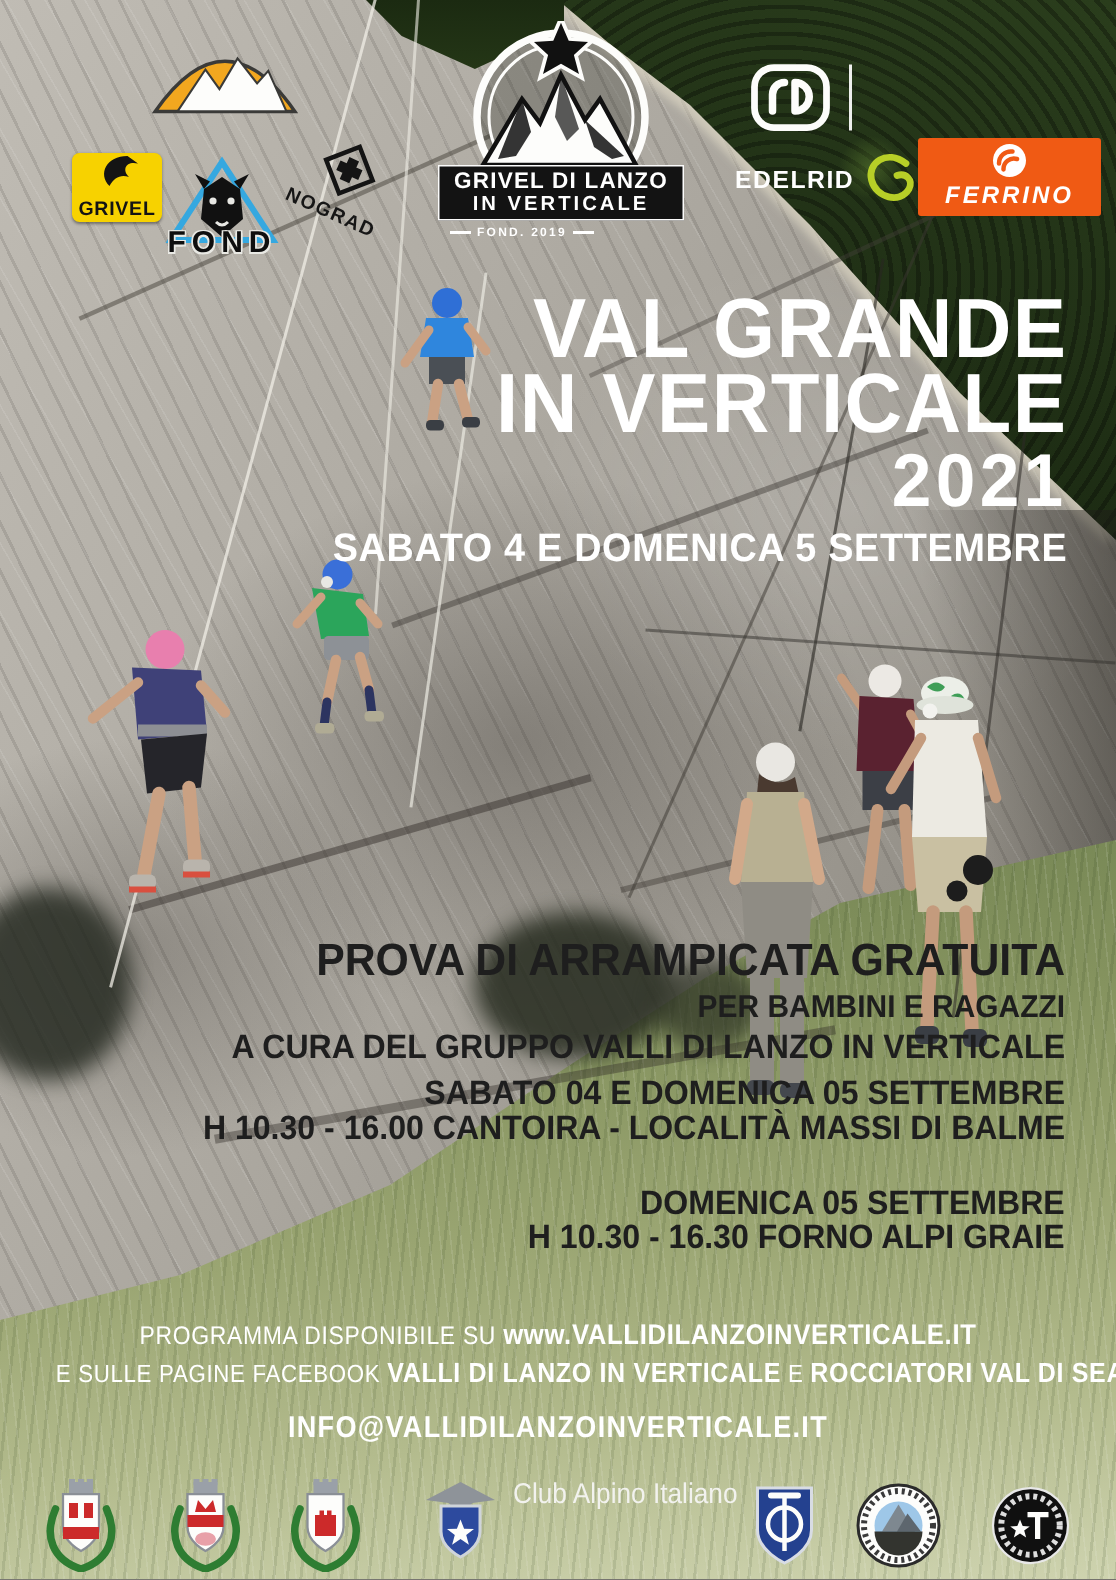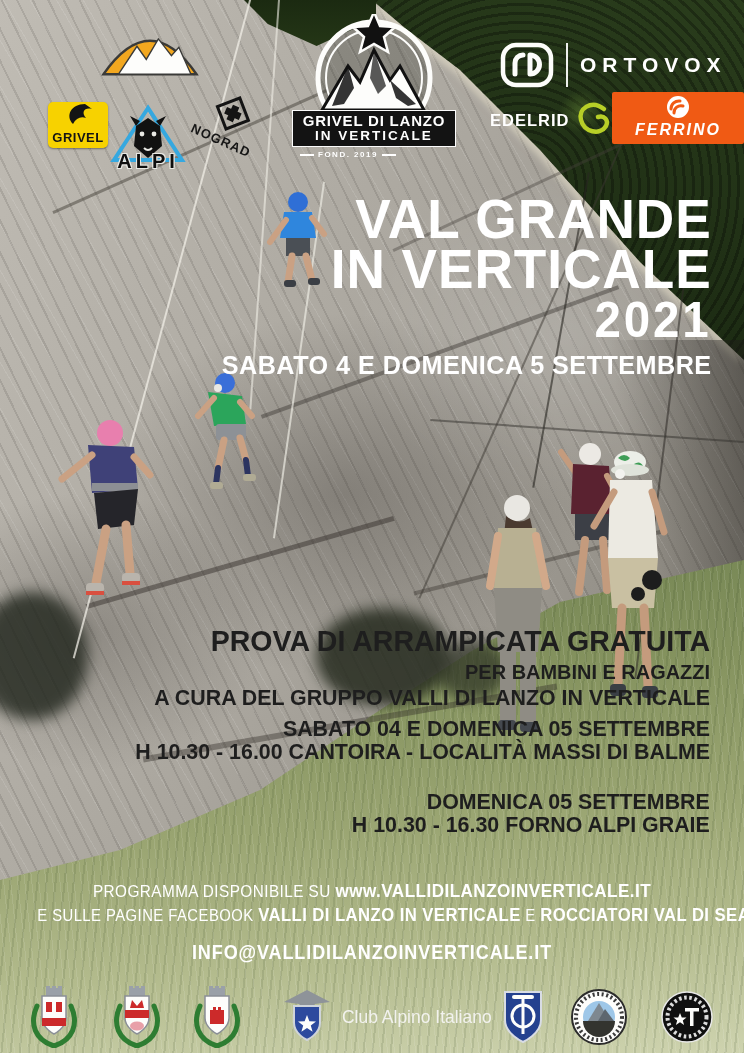--- a/index.html
+++ b/index.html
@@ -76,21 +76,21 @@
   .vlv-l1{font-size:15px;font-weight:800;letter-spacing:.8px;}
   .vlv-l2{font-size:13.5px;font-weight:800;letter-spacing:2px;}
   .vlv-founded{position:absolute;left:0;right:0;top:136px;color:#fff;
     font-size:8px;font-weight:700;letter-spacing:1.5px;}
   .vlv-dash{display:inline-block;width:14px;height:2px;background:#fff;vertical-align:middle;margin:0 4px;}
   .logo-ortovox{left:500px;top:36px;width:230px;height:58px;display:flex;align-items:center;gap:12px;}
   .otx-sep{width:2px;height:44px;background:rgba(255,255,255,.92);}
   .otx-text{font-size:21px;font-weight:600;color:#fff;letter-spacing:6px;}
   .logo-edelrid{left:490px;top:98px;width:122px;height:44px;display:flex;align-items:center;gap:4px;}
   .edl-text{font-size:16.5px;font-weight:800;color:#fff;letter-spacing:1px;}
-  .logo-ferrino{left:612px;top:92px;width:132px;height:52px;background:#f05a14;border-radius:2px;text-align:center;}
+  .logo-ferrino{left:612px;top:92px;width:122px;height:52px;background:#f05a14;border-radius:2px;text-align:center;}
   .fer-text{font-size:16px;font-weight:800;font-style:italic;color:#fff;letter-spacing:2px;margin-top:-3px;}
 
   
   .title-block{position:absolute;top:194px;right:32px;text-align:right;color:#fff;z-index:10;
     transform:scaleX(.95);transform-origin:100% 0;}
   .t1{font-size:56px;font-weight:800;line-height:.9;letter-spacing:1px;}
   .t-year{font-size:50px;font-weight:800;line-height:1;letter-spacing:3px;}
   .t-sub{font-size:26.5px;font-weight:800;margin-top:5px;letter-spacing:.5px;}
 
   .info-block{position:absolute;top:624px;right:34px;text-align:right;color:#1e1e1e;z-index:10;
@@ -107,21 +107,21 @@
     transform:scaleX(.9);transform-origin:50% 0;white-space:nowrap;}
   .fl1{top:880px;} .fl2{top:904px;} 
   .f-reg{font-size:17px;letter-spacing:.5px;}
   .f-bold{font-size:19px;font-weight:800;letter-spacing:.5px;}
   .f-reg2{font-size:16.5px;letter-spacing:.5px;}
   .f-bold2{font-size:18.5px;font-weight:800;letter-spacing:.5px;}
   .footer-email{position:absolute;top:941px;width:744px;text-align:center;color:#fff;z-index:10;
     font-size:20px;font-weight:800;letter-spacing:1px;transform:scaleX(.9);transform-origin:50% 0;}
 
   .badge{position:absolute;z-index:10;}
-  .logo-cai{left:282px;top:986px;height:62px;display:flex;align-items:center;gap:10px;z-index:10;position:absolute;}
+  .logo-cai{left:282px;top:986px;height:62px;display:flex;gap:10px;z-index:10;position:absolute;}
   .cai-text{font-size:19px;color:#f2f2ee;transform:scaleX(.92);transform-origin:0 50%;}
 </style>
 </head>
 <body>
 
 <div class="poster">
 
   <div class="bg-rock"></div>
   <div class="crack k1"></div>
   <div class="crack k2"></div>
@@ -254,21 +254,21 @@
   <div class="logo logo-camp">
     <svg width="84" height="58" viewBox="0 0 84 58">
       <polygon points="42,4 8,56 76,56" fill="none" stroke="#35a8e0" stroke-width="4"></polygon>
       <path d="M42 14 L30 22 L28 42 L42 54 L56 42 L54 22 Z" fill="#111"></path>
       <polygon points="30,22 24,12 34,17" fill="#111"></polygon>
       <polygon points="54,22 60,12 50,17" fill="#111"></polygon>
       <circle cx="36" cy="30" r="2.4" fill="#e8e8e4"></circle>
       <circle cx="48" cy="30" r="2.4" fill="#e8e8e4"></circle>
       <path d="M38 44 q4 4 8 0" stroke="#e8e8e4" stroke-width="2" fill="none"></path>
     </svg>
-    <div class="camp-text">ALPI</div>
+    <div class="camp-text">FOND</div>
   </div>
   <div class="logo logo-nograd">
     <svg width="40" height="40" viewBox="0 0 40 40">
       <rect x="8" y="8" width="24" height="24" fill="none" stroke="#141414" stroke-width="3" transform="rotate(45 20 20)"></rect>
       <path d="M20 12 v16 M12 20 h16" stroke="#141414" stroke-width="7"></path>
     </svg>
     <div class="ng-text">NOGRAD</div>
   </div>
 
   <div class="logo logo-vlv">
@@ -288,21 +288,20 @@
     <div class="vlv-founded"><span class="vlv-dash"></span><span>FOND. 2019</span><span class="vlv-dash"></span></div>
   </div>
 
   <div class="logo logo-ortovox">
     <svg width="54" height="46" viewBox="0 0 54 46">
       <rect x="3" y="3" width="48" height="40" rx="13" fill="none" stroke="#fdfdfb" stroke-width="4.5"></rect>
       <path d="M15 32 V21 a8 8 0 0 1 8 -8" fill="none" stroke="#fdfdfb" stroke-width="5" stroke-linecap="round"></path>
       <path d="M30 13 a9.5 9.5 0 1 1 0 19 M30 13 V32" fill="none" stroke="#fdfdfb" stroke-width="5" stroke-linecap="round"></path>
     </svg>
     <div class="otx-sep"></div>
-    <div class="otx-text">ORTOVOX</div>
   </div>
   <div class="logo logo-edelrid">
     <span class="edl-text">EDELRID</span>
     <svg width="38" height="42" viewBox="0 0 38 42">
       <path d="M31 10 C18 0 5 10 8 21 C11 33 27 37 33 27 C36 21 31 16 25 18" fill="none" stroke="#b7cf27" stroke-width="4.5" stroke-linecap="round"></path>
     </svg>
   </div>
   <div class="logo logo-ferrino">
     <svg width="26" height="26" viewBox="0 0 26 26" style="margin-top:2px;">
       <circle cx="13" cy="13" r="11" fill="#fff"></circle>

